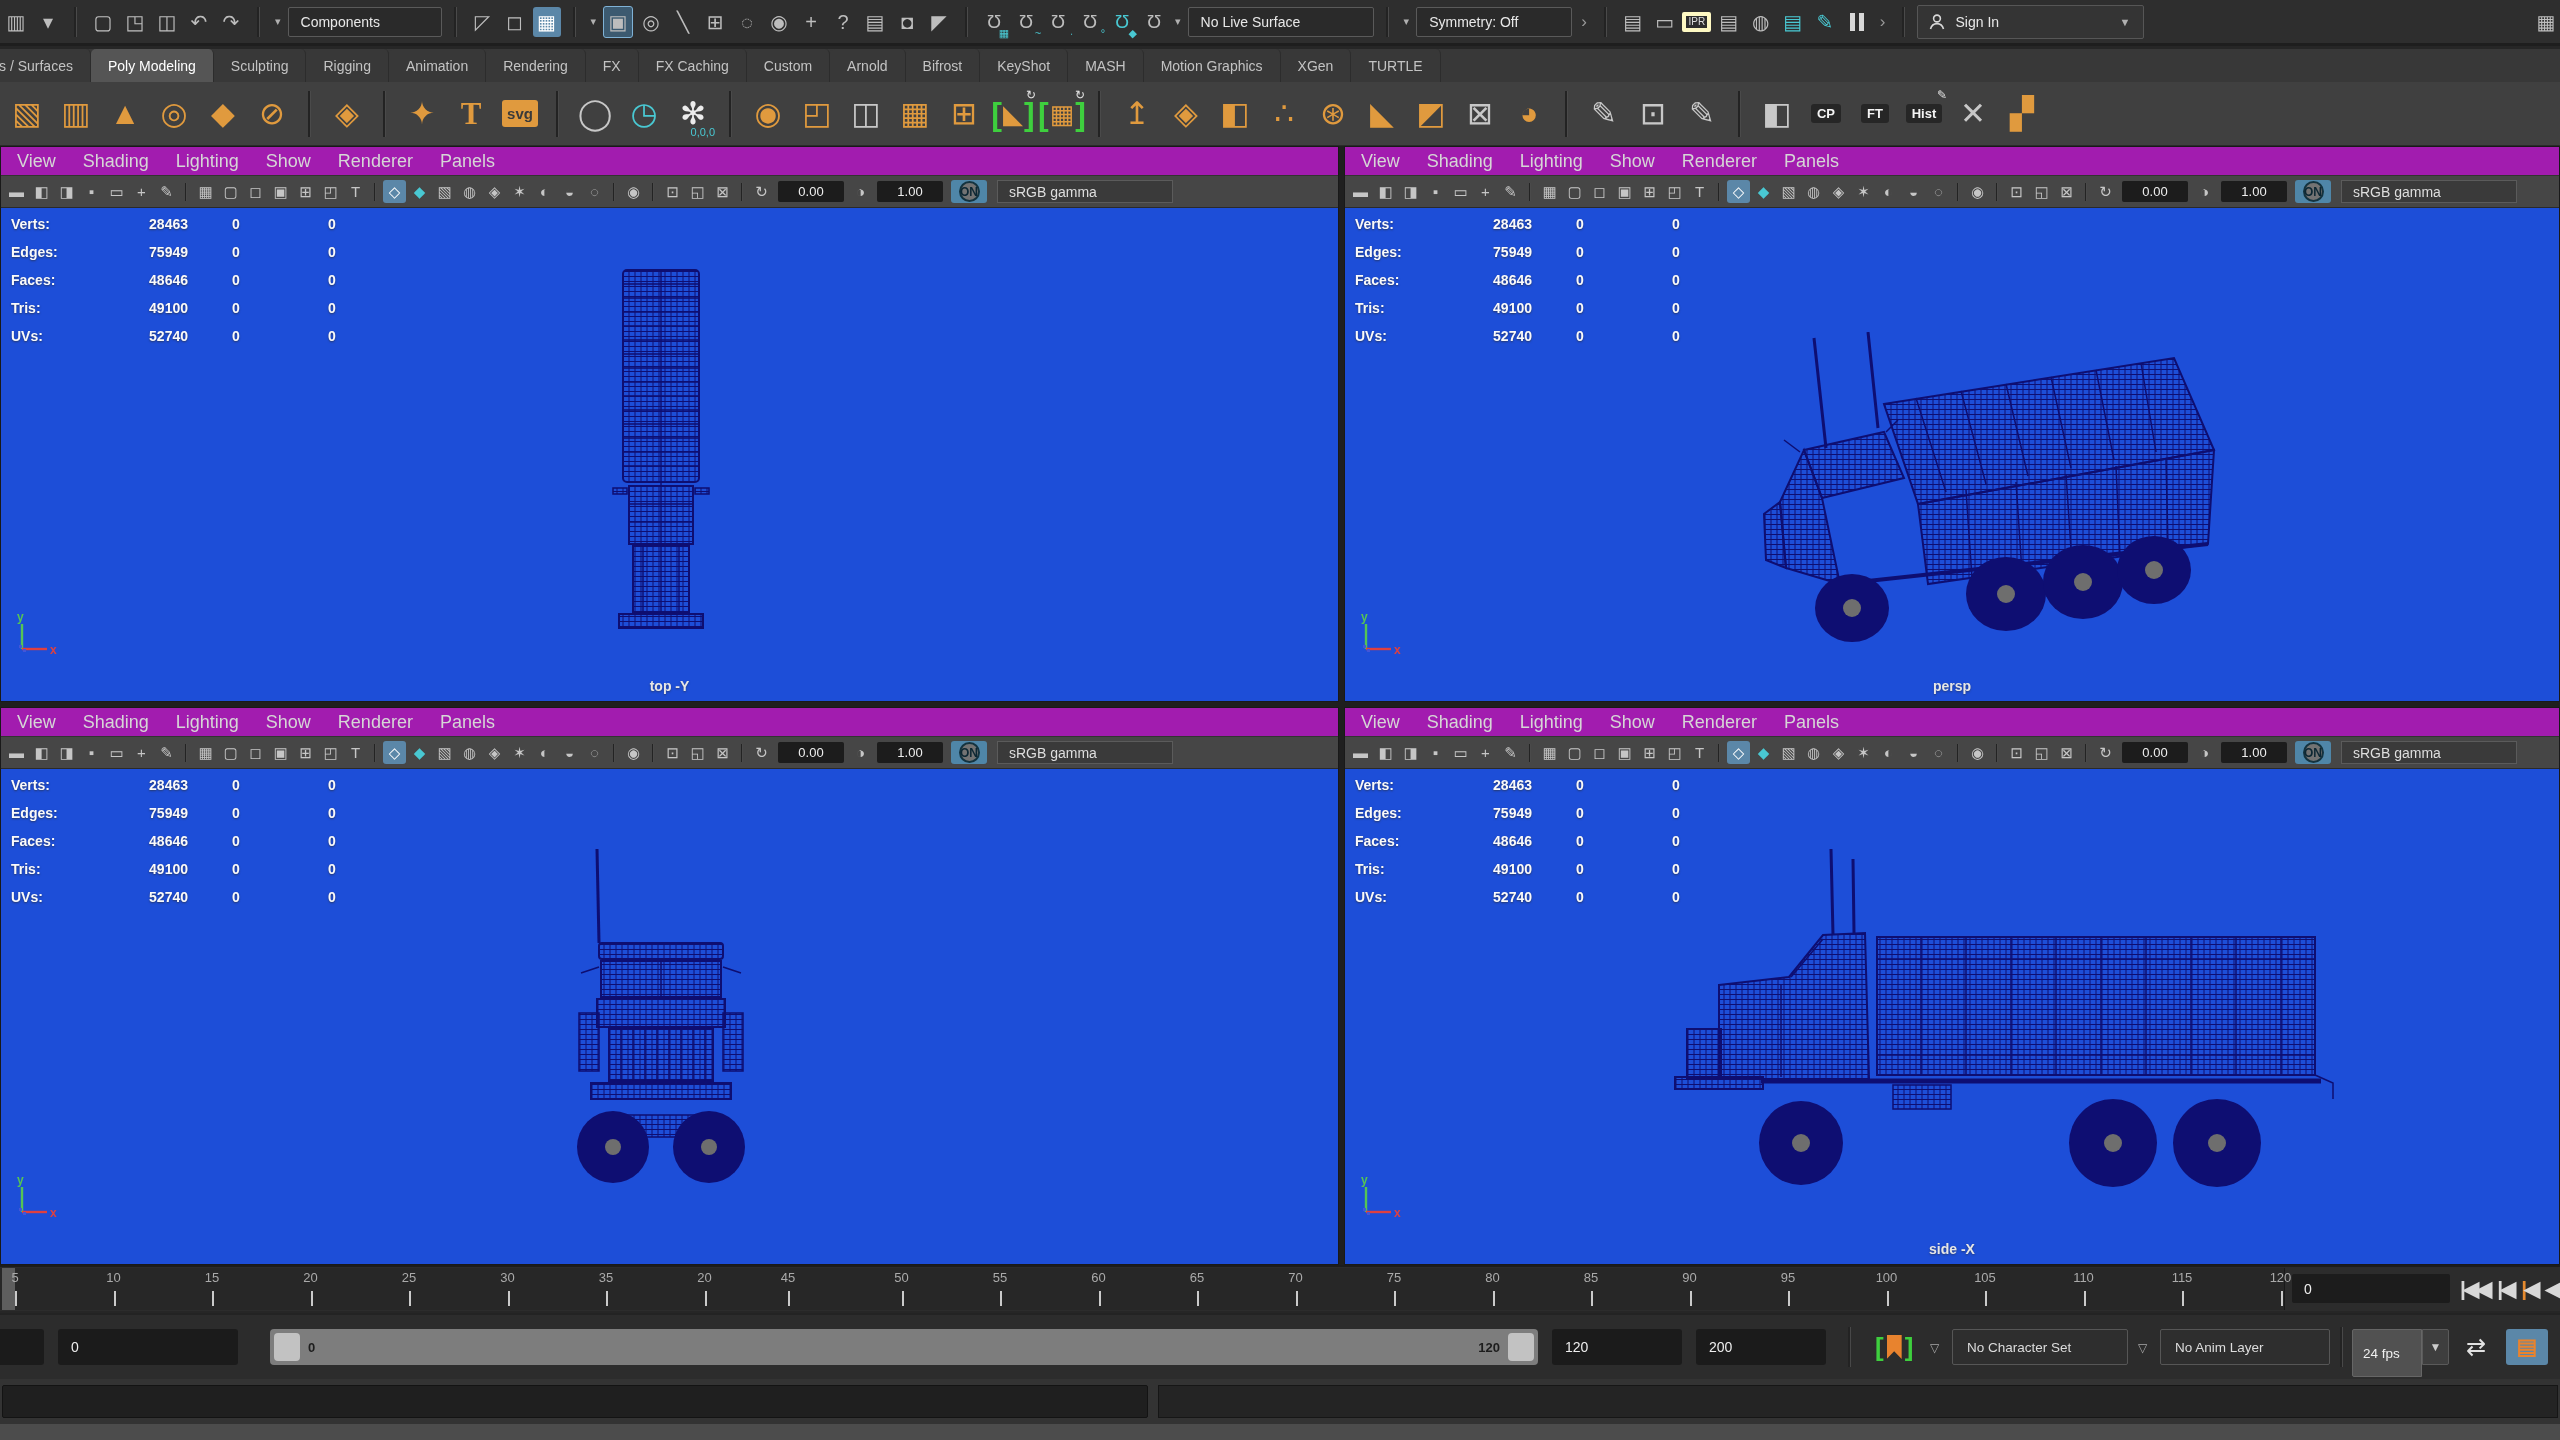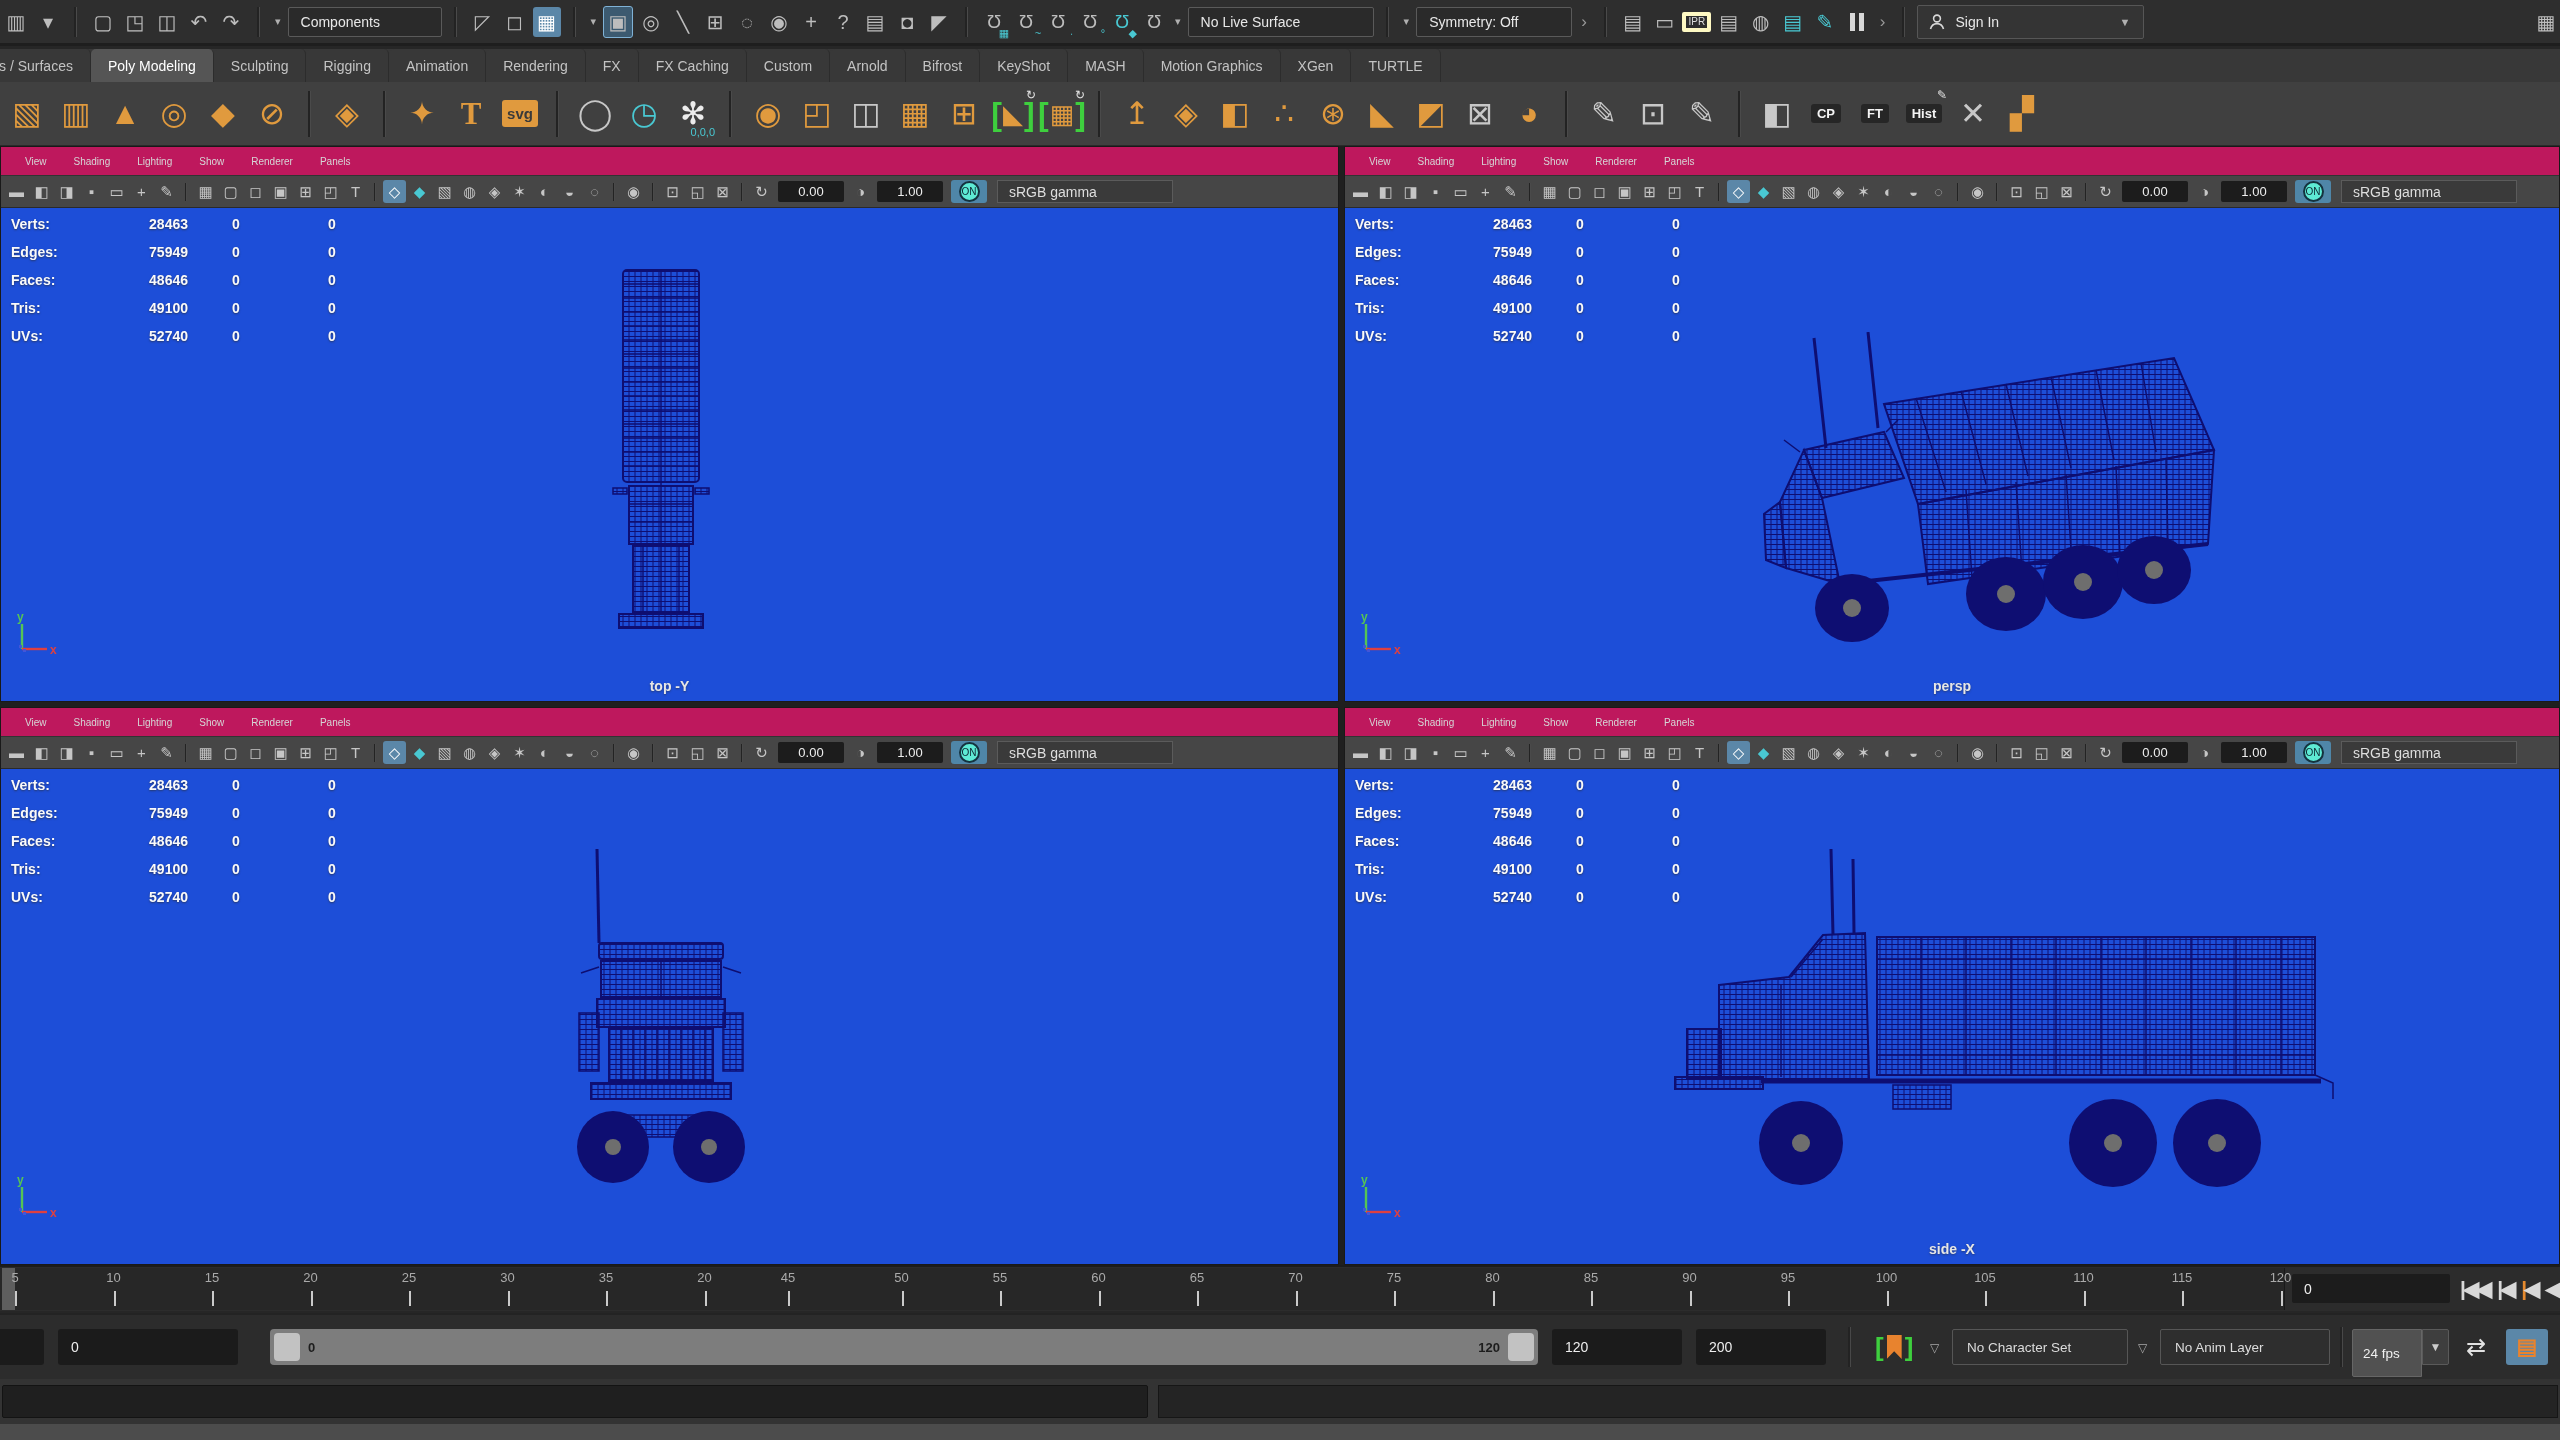--- a/index.html
+++ b/index.html
@@ -40,33 +40,33 @@
   .svgbadge{background:#e09a3e;color:#3a3a3a;font-weight:bold;font-size:15px;padding:6px 5px;border-radius:3px;line-height:1}
   .typeT{font-family:"Liberation Serif",serif;font-weight:bold;font-size:34px}
   .brk{color:#3ecf3e;font-size:32px;font-weight:bold;margin:0 1px}
   
   #vp-grid{position:absolute;top:146px;left:0;width:2560px;height:1119px;background:#1f1f1f}
   .vp{position:absolute;background:#6b6b6b;border:1px solid #191919;box-sizing:border-box;overflow:hidden}
   .vp0{left:0;top:0;width:1339px;height:556px}
   .vp1{left:1344px;top:0;width:1216px;height:556px}
   .vp2{left:0;top:561px;width:1339px;height:558px}
   .vp3{left:1344px;top:561px;width:1216px;height:558px}
-  .vp-menus{height:28px;background:#be185d;display:flex;align-items:center;padding-left:24px;font-size:10px;color:#d6d6d6}
+  .vp-menus{height:28px;background:#a21caf;display:flex;align-items:center;padding-left:16px;font-size:18px;color:#d6d6d6}
   .vmenu{margin-right:27px;white-space:nowrap}
   .vp-toolbar{height:31px;background:#464646;border-top:1px solid #333;border-bottom:1px solid #2a2a2a;
               display:flex;align-items:center;gap:2px;padding-left:4px;white-space:nowrap;overflow:hidden}
   .vp-toolbar .ic{width:23px;height:23px;font-size:15px;color:#c6c6c6}
   .vp-toolbar .sep{height:18px;margin:0 5px;width:1px}
   .vp-toolbar .act{background:#5b87a8;color:#fff}
   .vfield{width:66px;height:21px;background:#1c1c1c;border-radius:2px;color:#eee;font-size:13px;display:flex;
           align-items:center;justify-content:center;margin:0 3px;flex:none}
   .onbtn{width:36px;height:23px;background:#4f86a8;border-radius:3px;display:flex;align-items:center;
          justify-content:center;margin:0 3px;flex:none}
-  .onbtn i{font-style:normal;border:2px solid #14333f;border-radius:50%;color:#0d2733;font-size:10px;font-weight:normal;
-           width:17px;height:17px;display:flex;align-items:center;justify-content:center;background:#5eead4}
+  .onbtn i{font-style:normal;border:2px solid #14333f;border-radius:50%;color:#0d2733;font-size:12px;font-weight:bold;
+           width:17px;height:17px;display:flex;align-items:center;justify-content:center;background:#737373}
   .cspace{min-width:176px;height:23px;background:#3a3a3a;border:1px solid #5b5b5b;color:#dedede;font-size:14px;
           display:flex;align-items:center;padding:0 11px;margin-left:5px;flex:none;box-sizing:border-box}
   .vp-canvas{position:absolute;top:61px;left:0;right:0;bottom:0;background:#1d4ed8}
   .hud{position:absolute;left:10px;top:8px}
   .hud-row{display:flex;height:28px;font-size:14px;font-weight:bold;color:#fafafa;text-shadow:0 1px 2px rgba(45,45,45,.65)}
   .hud-label{width:95px}.hud-val{width:82px;text-align:right}.hud-z{width:96px;text-align:center}
   .vp-label{position:absolute;bottom:7px;left:0;right:0;text-align:center;font-size:14px;color:#e6e6e6;
             font-weight:bold;text-shadow:0 1px 2px rgba(45,45,45,.55)}
   .gizmo{position:absolute;left:8px;bottom:40px}
   .truck{position:absolute;display:block}

